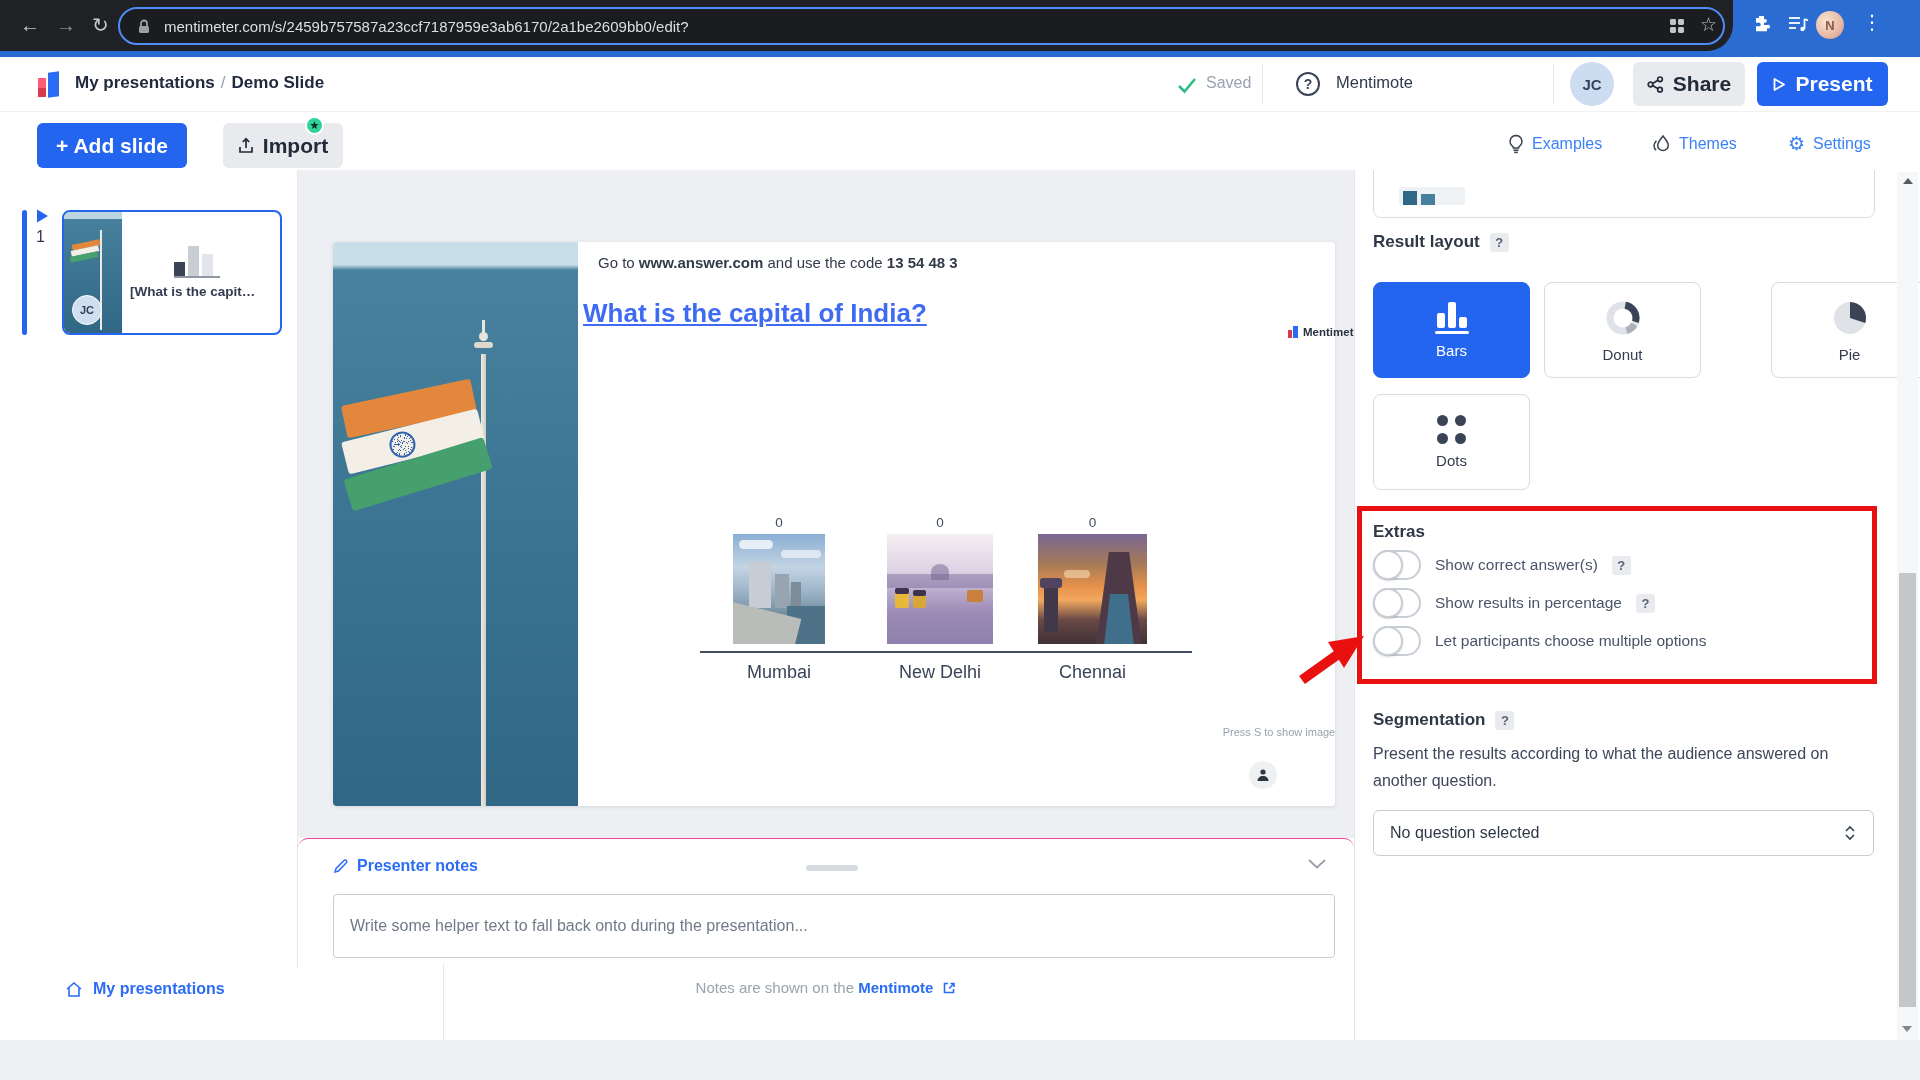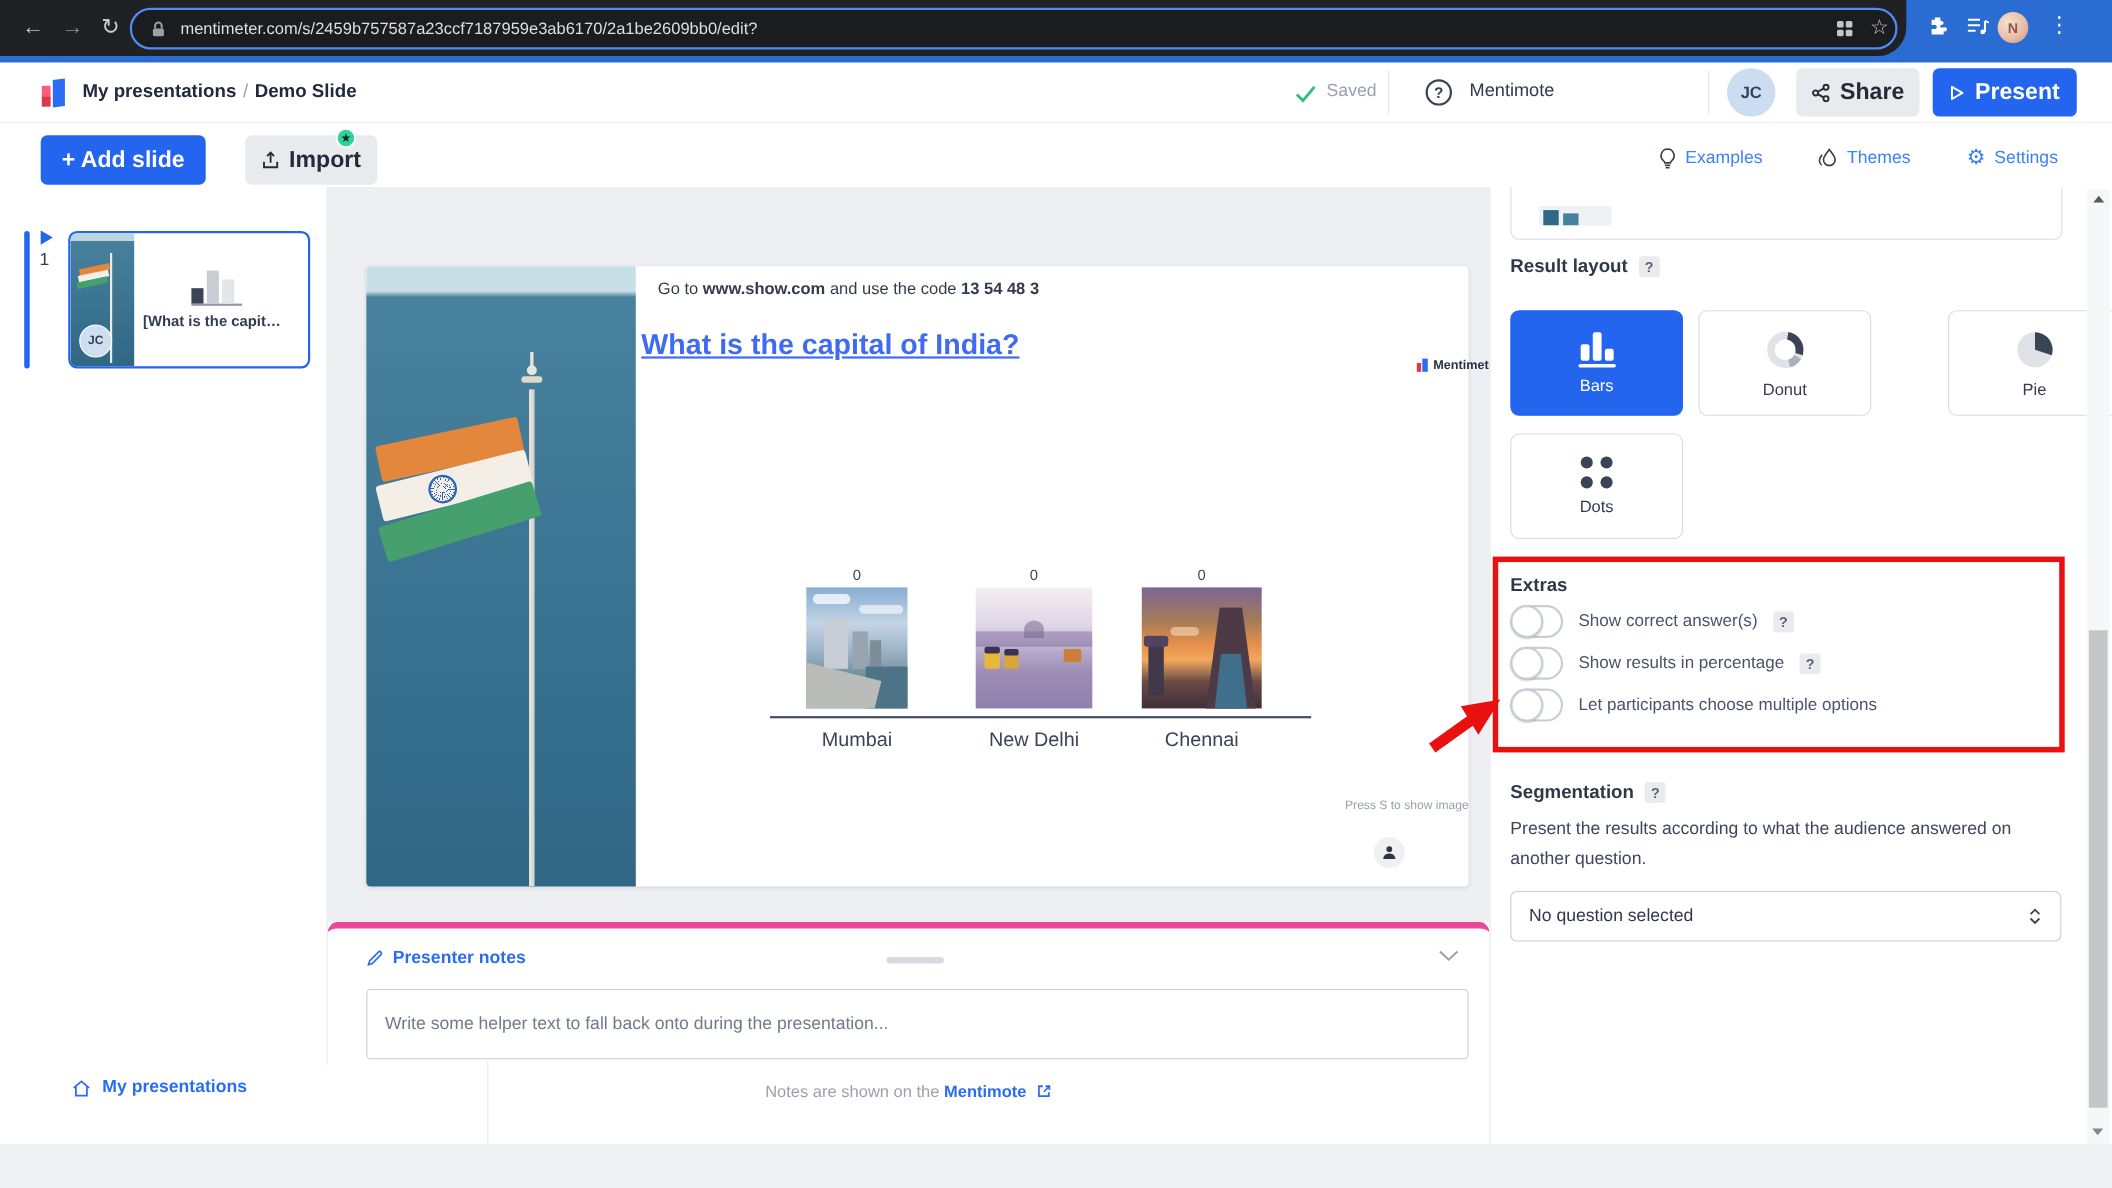--- a/index.html
+++ b/index.html
@@ -55,21 +55,21 @@
   .brand{position:absolute;left:955px;top:84px;display:flex;align-items:center;gap:4px;font-size:11.5px;font-weight:bold;color:#2a3140;}
   .bar-col{position:absolute;text-align:center;}
   .bar-val{font-size:13.5px;color:#3f4a5c;margin-bottom:4px;}
   .city{width:100%;height:110px;position:relative;overflow:hidden;}
   .axis{position:absolute;left:367px;top:409px;width:492px;height:2px;background:#434e60;}
   .bar-label{position:absolute;top:420px;font-size:18px;color:#3a4458;text-align:center;}
   .press-hint{position:absolute;left:613px;top:484px;width:666px;text-align:center;font-size:11px;color:#9aa1ac;}
   .person-circ{position:absolute;left:916px;top:519px;width:28px;height:28px;border-radius:50%;background:#eef0f2;display:flex;align-items:center;justify-content:center;cursor:pointer;}
 
   
-  .notes-panel{position:absolute;left:298px;top:838px;width:1056px;height:202px;background:#fff;border-top:6px solid #ec4899;border-radius:10px 10px 0 0;}
+  .notes-panel{position:absolute;left:298px;top:838px;width:1056px;height:202px;background:#fff;border-top:1px solid #ec4899;border-radius:10px 10px 0 0;}
   .notes-head{position:absolute;left:35px;top:18px;display:flex;align-items:center;gap:8px;font-size:16px;font-weight:bold;color:#2b6cf4;cursor:pointer;}
   .drag-pill{position:absolute;left:508px;top:26px;width:52px;height:6px;border-radius:3px;background:#d7dadf;cursor:grab;}
   .notes-input{position:absolute;left:35px;top:55px;width:1002px;height:64px;border:1px solid #c9cdd3;border-radius:4px;font-size:16px;padding:0 16px;color:#333d4e;outline:none;}
   .notes-input::placeholder{color:#707a89;}
   .notes-footer{position:absolute;left:0;top:140px;width:1056px;text-align:center;font-size:15px;color:#9aa2ad;}
   .menti-link{color:#2b6cf4;font-weight:bold;}
   .my-pres{position:absolute;left:65px;top:980px;display:flex;align-items:center;gap:10px;font-size:16px;font-weight:bold;color:#2b6cf4;cursor:pointer;}
   .foot-div{position:absolute;left:443px;top:964px;width:1px;height:76px;background:#e6e8eb;}
 
   
@@ -283,21 +283,21 @@
       <div class="flag-bands">
         <div class="band" style="background:#e3873d;margin-left:8px;transform:rotate(2deg);"></div>
         <div class="band" style="background:#f3efe7;position:relative;">
           <div class="chakra" style="left:46px;top:4px;"></div>
         </div>
         <div class="band" style="background:#46a06d;margin-left:-6px;width:146px;transform:rotate(-3deg);"></div>
       </div>
     </div>
 
     <div class="join-line">
-      <span>Go to </span><b>www.show.com</b><span> and use the code </span><b>13 54 48 3</b>
+      <span>Go to </span><b>www.answer.com</b><span> and use the code </span><b>13 54 48 3</b>
     </div>
 
     <div class="slide-title">What is the capital of India?</div>
 
     <div class="brand">
       <span style="position:relative;width:11px;height:12px;display:inline-block;">
         <span class="abs" style="left:5px;top:0;width:5px;height:12px;background:#2b6cf4;display:block;"></span>
         <span class="abs" style="left:0;top:4px;width:4px;height:8px;background:#d93a4e;display:block;"></span>
       </span>
       <span>Mentimeter</span>

